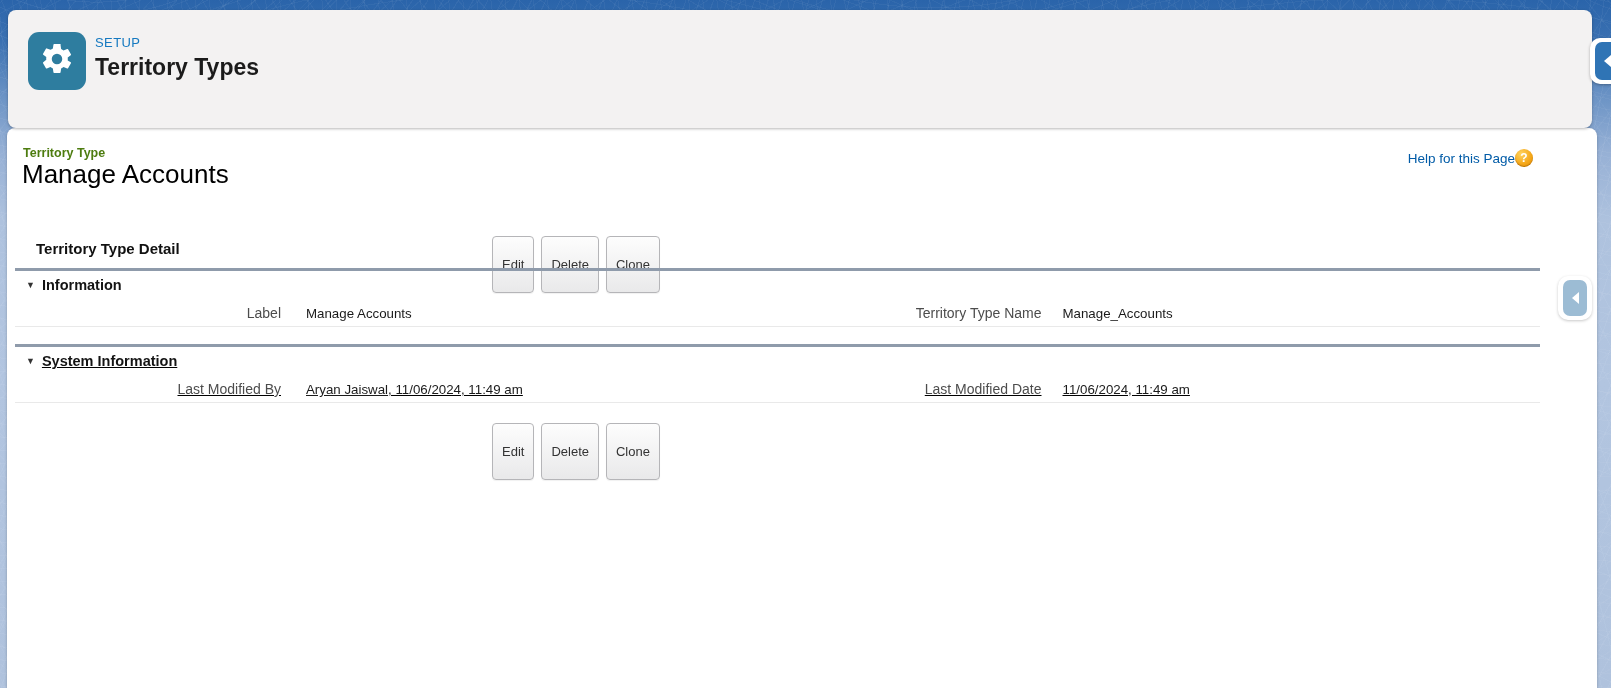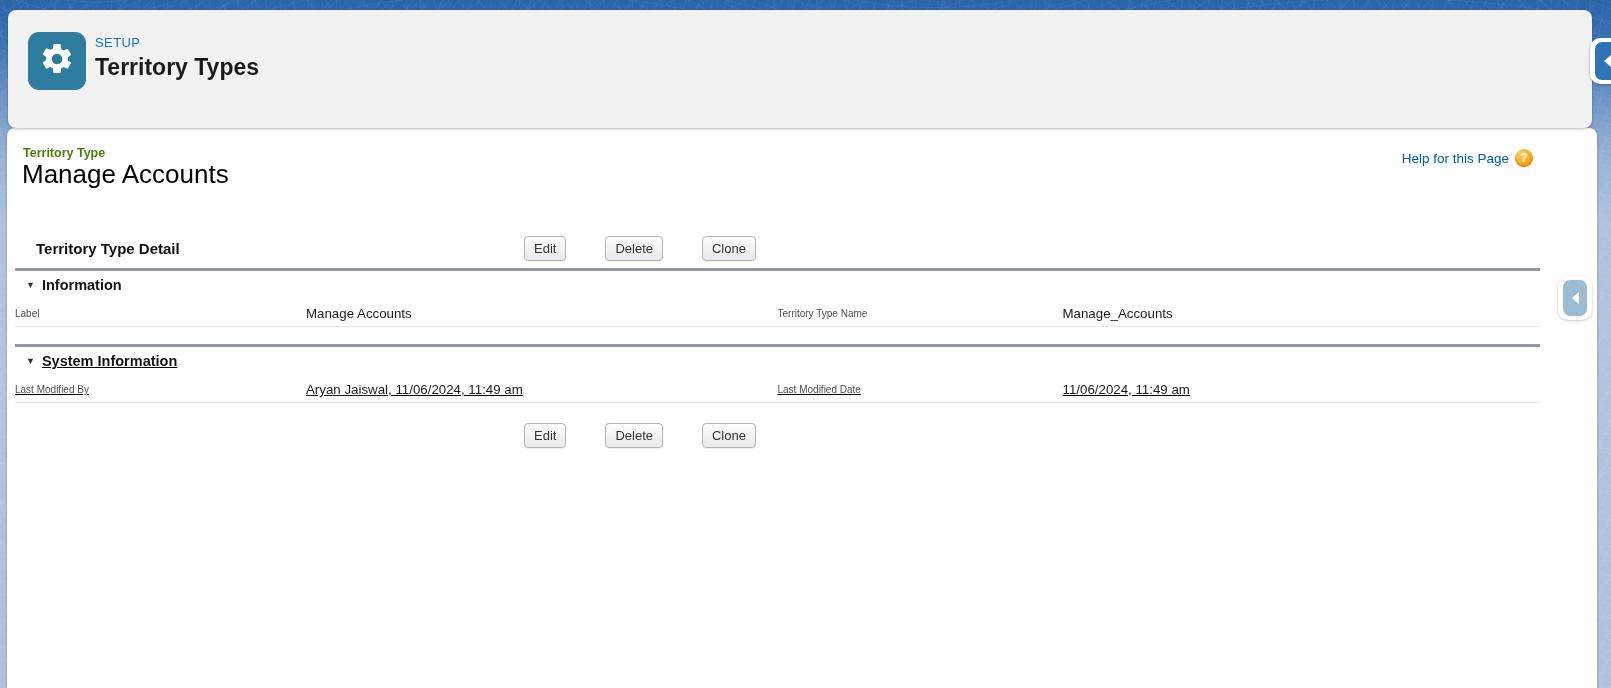--- a/index.html
+++ b/index.html
@@ -45,47 +45,47 @@
   .tri-left { width:0; height:0; border-top:6px solid transparent; border-bottom:6px solid transparent; border-right:7px solid #fff; }
 
   
   .content-card {
     position:absolute; left:7px; top:128px; right:14px; bottom:0; z-index:1;
     background:#ffffff; border-radius:8px 8px 0 0; box-shadow:0 1px 3px rgba(0,0,0,.25);
   }
   .object-label { position:absolute; left:16px; top:18px; font-size:12.5px; font-weight:bold; color:#4d7c0f; }
   .record-title { position:absolute; left:15px; top:31px; margin:0; font-size:26px; font-weight:400; color:#000; }
 
-  .help-row { position:absolute; top:21px; right:64px; display:flex; align-items:center; gap:6px; }
+  .help-row { position:absolute; top:21px; right:64px; display:flex; align-items:center; gap:0; }
   .help-link { color:#015ba7; font-size:13.5px; text-decoration:none; cursor:pointer; }
   .help-icon {
     width:18px; height:18px; border-radius:50%;
     background:radial-gradient(circle at 35% 28%, #ffd35e 0%, #f5a91c 55%, #e88f00 100%);
     box-shadow:inset 0 -1px 1px rgba(140,80,0,.5);
     color:#fff; font-size:12px; font-weight:bold; text-align:center; line-height:18px; cursor:pointer;
   }
 
   .detail-heading { position:absolute; left:29px; top:112px; margin:0; font-size:15px; font-weight:bold; color:#111; }
 
   .btn-row { position:absolute; left:485px; display:flex; }
   .btn-row.top { top:108px; }
   .btn-row.bottom { top:295px; }
   .sf-btn {
     font-family:"Liberation Sans", sans-serif; font-size:13px; color:#333;
     background:linear-gradient(#fdfdfd, #e9e9ea); border:1px solid #b5b5b8; border-radius:4px;
-    padding:4px 9px; margin-right:7px; cursor:pointer; box-shadow:0 1px 1px rgba(0,0,0,.06);margin-left:32px;
+    padding:20px 9px; margin-right:7px; cursor:pointer; box-shadow:0 1px 1px rgba(0,0,0,.06);
   }
 
   .fields { position:absolute; left:8px; right:57px; top:140px; }
   .rule { height:3px; background:#8f9bab; }
   .sec-head { padding:6px 0 8px 11px; font-size:14.5px; font-weight:bold; color:#141414; }
   .sec-head .tri { display:inline-block; font-size:9px; color:#333; margin-right:7px; transform:translateY(-2px); cursor:pointer; }
   .frow { display:flex; align-items:flex-start; border-bottom:1px solid #e9e9e9; padding:4px 0; min-height:17px; }
   .fhalf { width:50%; display:flex; }
-  .flabel { flex:0 0 266px; text-align:left; font-size:10px; color:#4c4c4c; line-height:17px; }
+  .flabel { flex:0 0 266px; text-align:right; font-size:14px; color:#4c4c4c; line-height:17px; }
   .fhalf.right .flabel { flex-basis:264px; }
   .fvalue { margin-left:25px; font-size:13.3px; color:#1a1a1a; line-height:17px; }
   .fhalf.right .fvalue { margin-left:21px; }
   .sys { margin-top:17px;text-decoration:underline; }
   .rec-link { color:#1b1b1b; text-decoration:underline; cursor:pointer; }
 
   .side-toggle {
     position:absolute; right:5px; top:148px; width:34px; height:44px;
     background:#fff; border-radius:10px; box-shadow:0 1px 3px rgba(0,0,0,.22);
     display:flex; align-items:center; justify-content:center; cursor:pointer;

